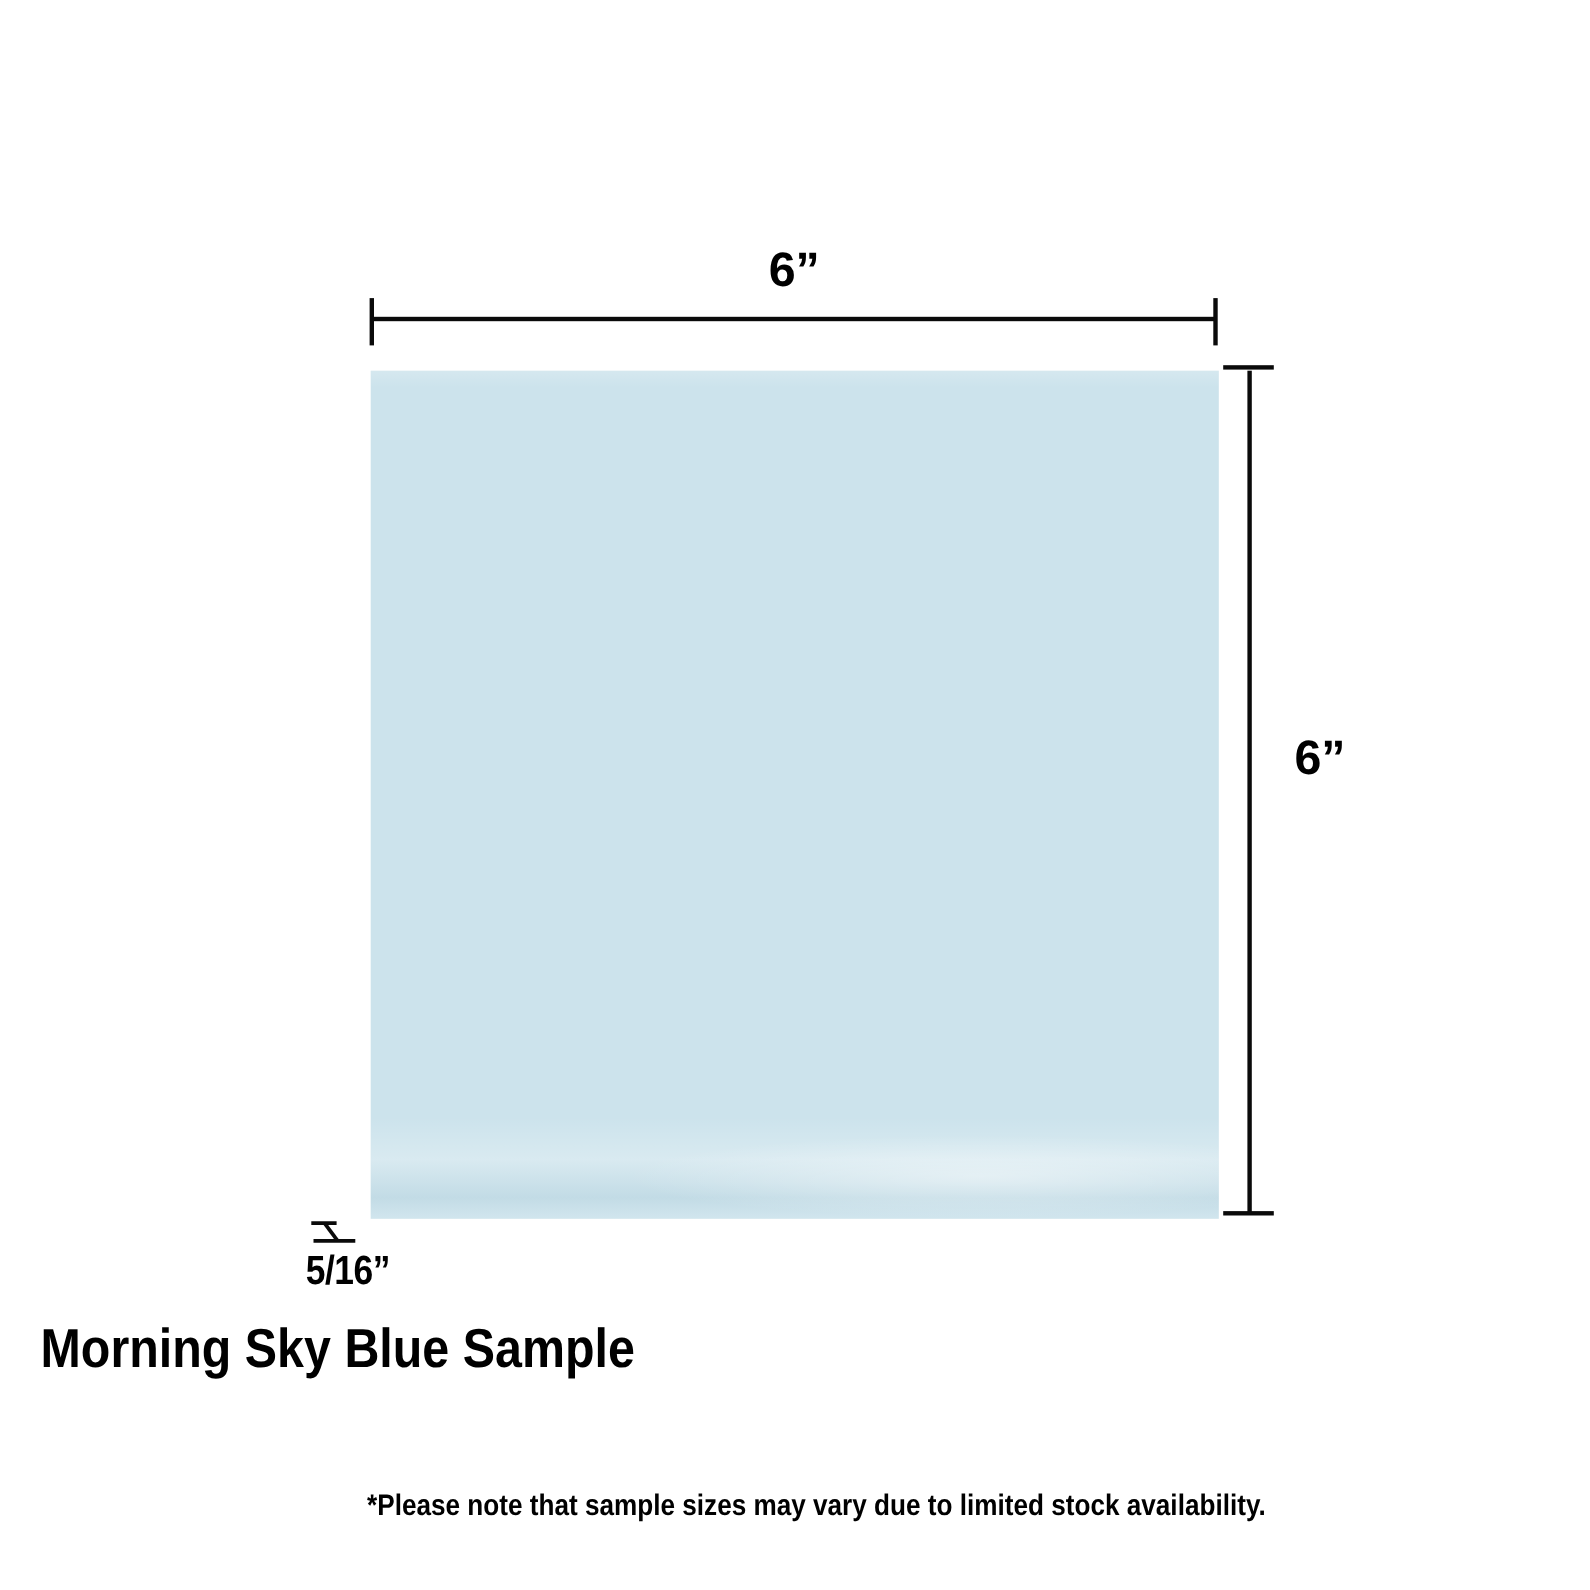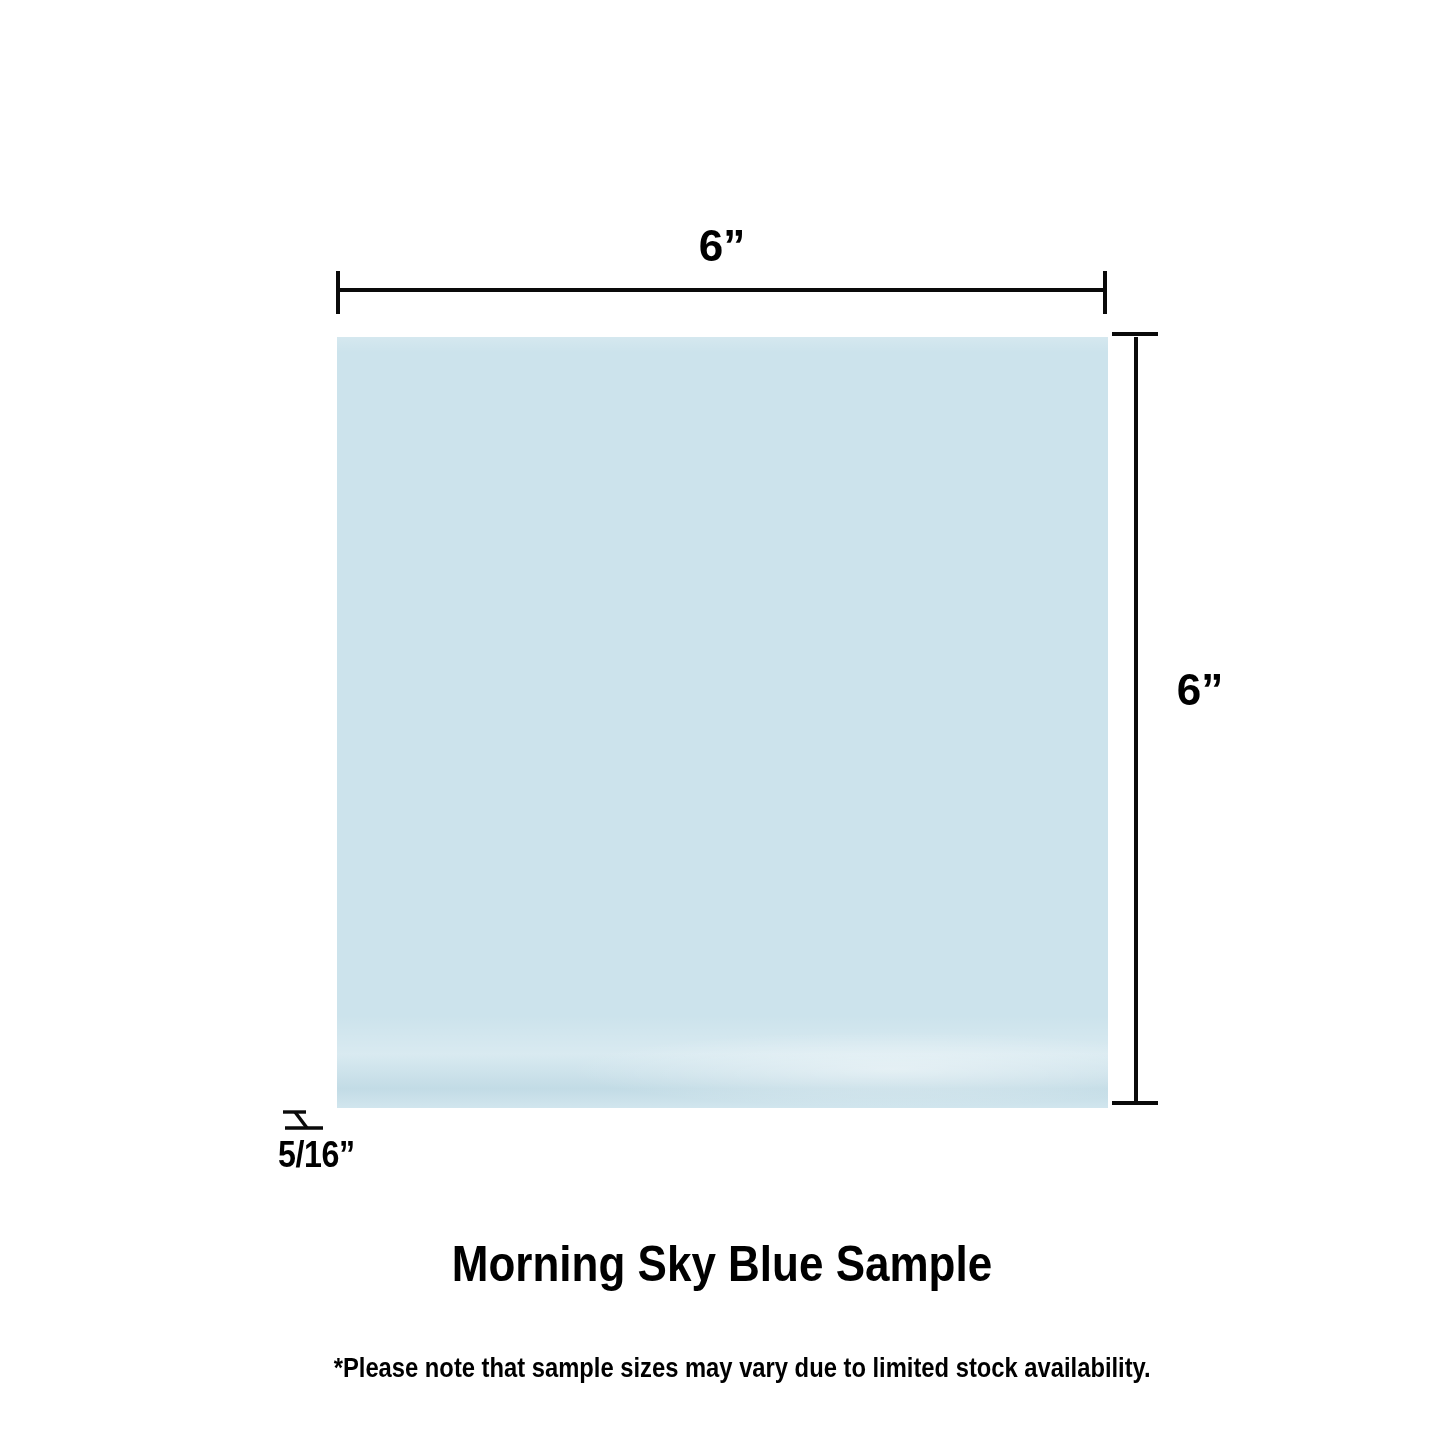--- a/index.html
+++ b/index.html
@@ -52,22 +52,22 @@
   .thickness-icon { position: absolute; left: 280px; top: 1106px; width: 48px; height: 28px; }
   .thickness-label {
     position: absolute; left: 278px; top: 1136px;
     font-size: 37px; font-weight: bold; line-height: 1;
     transform: scaleX(0.87); transform-origin: left top;
     letter-spacing: -0.5px; white-space: nowrap;
   }
 
   
   .title {
-    position: absolute; left: 0; top: 1236px; width: 1445px;
-    text-align: center; font-size: 50px; font-weight: bold; line-height: 1.15;
+    position: absolute; left: 0; top: 1198px; width: 1445px;
+    font-size: 50px; font-weight: bold; line-height: 1.15;
   }
   .title .condensed, .footnote .condensed {
     display: inline-block; transform: scaleX(0.88); transform-origin: center top;
     white-space: nowrap;
   }
   .footnote {
     position: absolute; left: 20px; top: 1352px; width: 1445px;
     text-align: center; font-size: 27px; font-weight: bold; line-height: 1.2;
   }
 </style>

